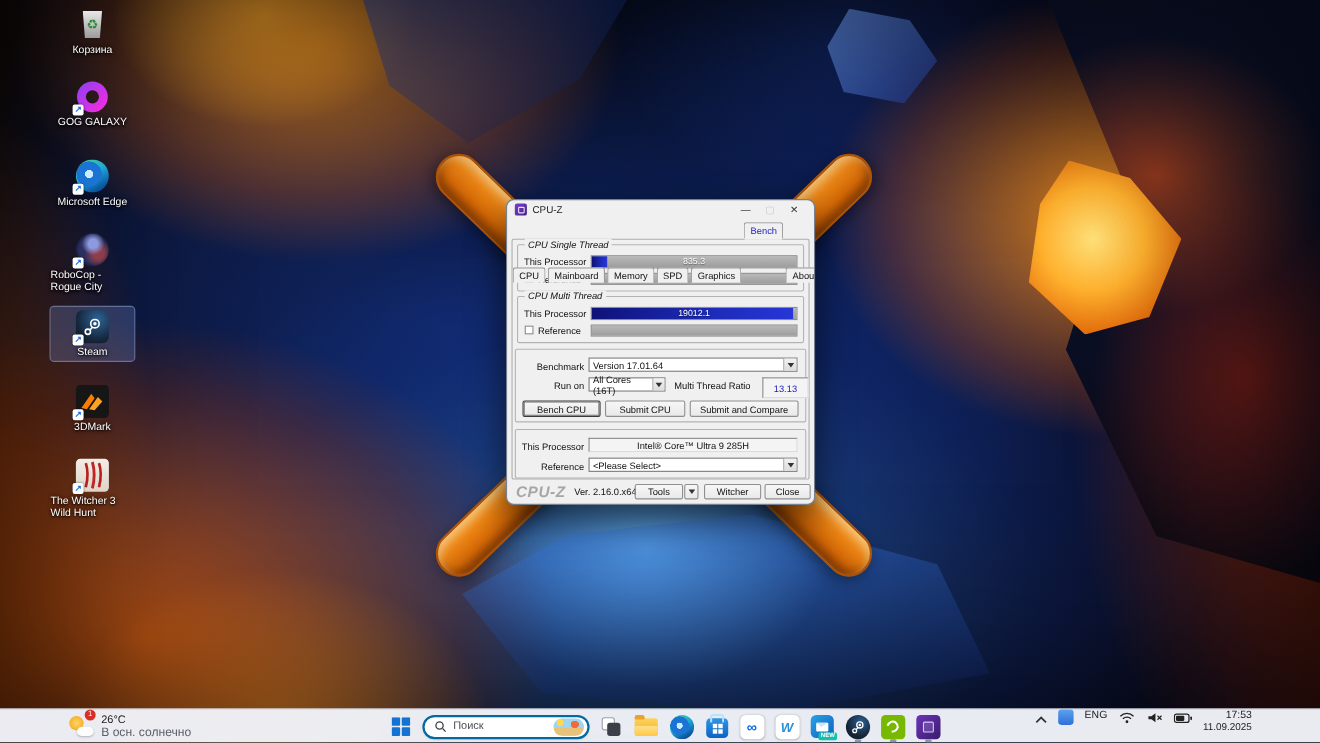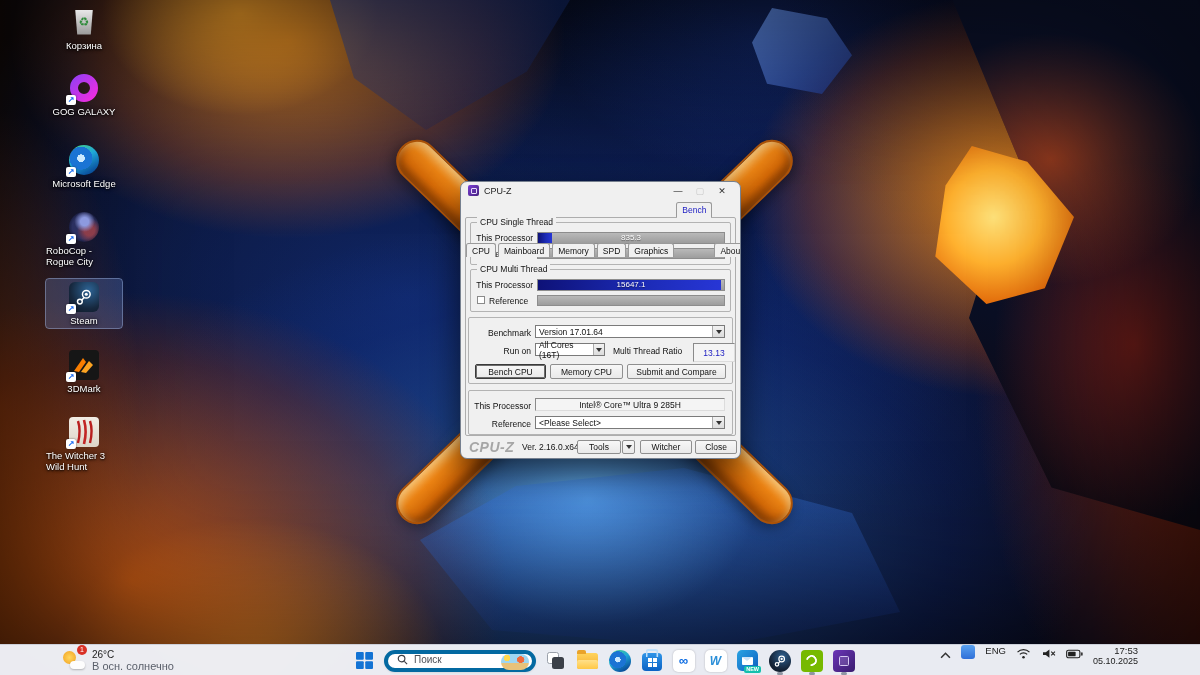--- a/index.html
+++ b/index.html
@@ -95,21 +95,21 @@
   .cz-wc { margin-left:auto; display:flex; }
   .cz-wcb { width:22px; text-align:center; font-size:9px; color:#333; cursor:default; }
   .cz-wcb.disabled { color:#c7c7c7; }
   .cz-tabs { position:absolute; left:5px; top:21px; display:flex; z-index:2; }
   .cz-tab { padding:2px 5px 1px; border:1px solid #9a9a9a; border-bottom:none; border-radius:2.5px 2.5px 0 0;
     background:#f0f0f0; margin-right:2px; font-size:8.5px; color:#111; height:14px;margin-top:40px; }
   .cz-tab.active { color:#2121c4; height:15px; margin-top:-1px; position:relative; }
   .cz-tab.active::after { content:""; position:absolute; left:0; right:0; bottom:-1px; height:2px; background:#f0f0f0; }
   .cz-page { position:absolute; left:4px; right:4px; top:35px; bottom:22px; border:1px solid #adadad; border-radius:2px; background:#f0f0f0; }
   .grp { position:absolute; border:1px solid #b3b3b3; border-radius:2px; }
-  .legend { position:absolute; top:-6px; left:6px; background:#f0f0f0; padding:0 3px; font-size:8.5px; color:#111; }
+  .legend { position:absolute; top:-6px; left:6px; background:#f0f0f0; padding:0 3px; font-size:8.5px; color:#111;font-style:italic; }
   .rlabel { position:absolute; text-align:right; font-size:8.5px; color:#111; }
   .llabel { position:absolute; font-size:8.5px; color:#111; }
   .pbar { position:absolute; background:linear-gradient(#b9b9b9,#9d9d9d); border:1px solid #8d8d8d; }
   .pfill { position:absolute; left:0; top:0; bottom:0; background:linear-gradient(90deg,#0e1278,#1b2ab4 55%,#2736d6); }
   .pval { position:relative; z-index:1; width:100%; text-align:center; font-size:8px; line-height:9px; color:#fff;
     text-shadow:0 1px 1px rgba(0,0,0,.45); }
   .cbx { position:absolute; width:8px; height:8px; background:#fff; border:1px solid #8a8a8a; }
   .combo { position:absolute; background:#fff; border:1px solid #7a7a7a; display:flex; align-items:center;
     padding-left:3px; font-size:8.5px; color:#111; }
   .combo .arr { margin-left:auto; width:12px; align-self:stretch; background:linear-gradient(#f2f2f2,#dcdcdc);
@@ -135,22 +135,22 @@
     box-shadow:0 1px 2px rgba(0,0,0,.25); }
   .w-badge { position:absolute; right:-2px; top:-3px; width:10px; height:10px; border-radius:50%;
     background:#d93025; color:#fff; font-size:7px; line-height:10px; text-align:center; }
   .w-temp { font-size:10px; color:#1c1c1c; line-height:12px; }
   .w-cond { font-size:11px; color:#5a5f6a; line-height:10px; }
   .tb-center { position:absolute; left:352px; top:3px; height:25px; display:flex; align-items:center; gap:7px; }
   .tbi { width:25px; height:25px; display:flex; align-items:center; justify-content:center;
     border-radius:4px; position:relative; cursor:default; }
   .tbi.running::after { content:""; position:absolute; bottom:-2px; left:50%; transform:translateX(-50%);
     width:6px; height:3px; border-radius:2px; background:#8f96a3; }
-  .search { width:152px; height:22px; border-radius:12px; background:#fff; border:4px solid #0369a1;
-    display:flex; align-items:flex-start; gap:6px; padding:0 3px 0 9px; box-shadow:0 1px 2px rgba(0,0,0,.08); cursor:text; }
+  .search { width:152px; height:22px; border-radius:12px; background:#fff; border:2px solid #0369a1;
+    display:flex; align-items:center; gap:6px; padding:0 3px 0 9px; box-shadow:0 1px 2px rgba(0,0,0,.08); cursor:text; }
   .search-txt { font-size:10px; color:#4c4f56; flex:1; }
   .search-img { width:28px; height:16px; border-radius:8px;
     background:
       radial-gradient(8px 7px at 70% 35%, #f06a3c 0 45%, transparent 50%),
       radial-gradient(6px 6px at 22% 25%, #ffd84d 0 50%, transparent 55%),
       linear-gradient(#9ed6f2 55%, #e8c27a 56%); }
   .ticon-white { width:22px; height:22px; border-radius:5px; background:#fff; box-shadow:0 0 2px rgba(0,0,0,.25);
     display:flex; align-items:center; justify-content:center; }
   .tv-back { position:absolute; left:4px; top:4px; width:12px; height:12px; border-radius:2.5px; background:#fff; border:1px solid #9aa0aa; }
   .tv-front { position:absolute; right:4px; bottom:4px; width:12px; height:12px; border-radius:2.5px; background:#3b4048; }
@@ -320,21 +320,21 @@
         <div class="cbx" style="left:6px;top:26px"></div>
         <div class="llabel" style="left:18px;top:26px">Reference</div>
         <div class="pbar" style="left:66px;right:5px;top:25px;height:11px"></div>
       </div>
 
       <div class="grp" style="left:4px;right:4px;top:51px;height:43px">
         <div class="legend">CPU Multi Thread</div>
         <div class="rlabel" style="left:4px;top:10px;width:58px">This Processor</div>
         <div class="pbar" style="left:66px;right:5px;top:9px;height:12px">
           <div class="pfill" style="width:98.6%"></div>
-          <div class="pval">15647.1</div>
+          <div class="pval">19012.1</div>
         </div>
         <div class="cbx" style="left:6px;top:26px"></div>
         <div class="llabel" style="left:18px;top:26px">Reference</div>
         <div class="pbar" style="left:66px;right:5px;top:25px;height:11px"></div>
       </div>
 
       <div class="grp" style="left:2px;right:2px;top:99px;height:67px">
         <div class="rlabel" style="left:2px;top:10px;width:60px">Benchmark</div>
         <div class="combo" style="left:66px;right:7px;top:7px;height:13px">
           <span>Version 17.01.64</span>
@@ -345,21 +345,21 @@
         <div class="rlabel" style="left:2px;top:28px;width:60px">Run on</div>
         <div class="combo" style="left:66px;top:25px;width:70px;height:13px">
           <span>All Cores (16T)</span>
           <span class="arr">
               <span class="tri"></span>
             </span>
         </div>
         <div class="llabel" style="left:144px;top:28px;width:80px">Multi Thread Ratio</div>
         <div class="sunken" style="left:224px;top:25px;width:42px;height:19px;color:#2020c2">13.13</div>
         <div class="btn default" style="left:6px;top:46px;width:71px;height:15px">Bench CPU</div>
-        <div class="btn" style="left:81px;top:46px;width:73px;height:15px">Memory CPU</div>
+        <div class="btn" style="left:81px;top:46px;width:73px;height:15px">Submit CPU</div>
         <div class="btn" style="left:158px;top:46px;right:6px;height:15px">Submit and Compare</div>
       </div>
 
       <div class="grp" style="left:2px;right:2px;top:172px;height:45px">
         <div class="rlabel" style="left:2px;top:10px;width:60px">This Processor</div>
         <div class="sunken" style="left:66px;right:7px;top:7px;height:13px">Intel® Core™ Ultra 9 285H</div>
         <div class="rlabel" style="left:2px;top:28px;width:60px">Reference</div>
         <div class="combo" style="left:66px;right:7px;top:25px;height:13px">
           <span>&lt;Please Select&gt;</span>
           <span class="arr">
@@ -488,17 +488,17 @@
       </span>
       <span>
         <svg viewBox="0 0 18 10" width="17" height="10">
             <rect x="0.7" y="1" width="14" height="8" rx="2" fill="none" stroke="#222" stroke-width="1.2"></rect>
             <rect x="2.2" y="2.5" width="8" height="5" rx="1" fill="#222"></rect>
             <rect x="16" y="3.2" width="1.6" height="3.6" rx="0.8" fill="#222"></rect>
           </svg>
       </span>
       <div class="clock">
         <div class="t">17:53</div>
-        <div class="d">05.10.2025</div>
+        <div class="d">11.09.2025</div>
       </div>
     </div>
   </div>
 </div>
 
 </body></html>

